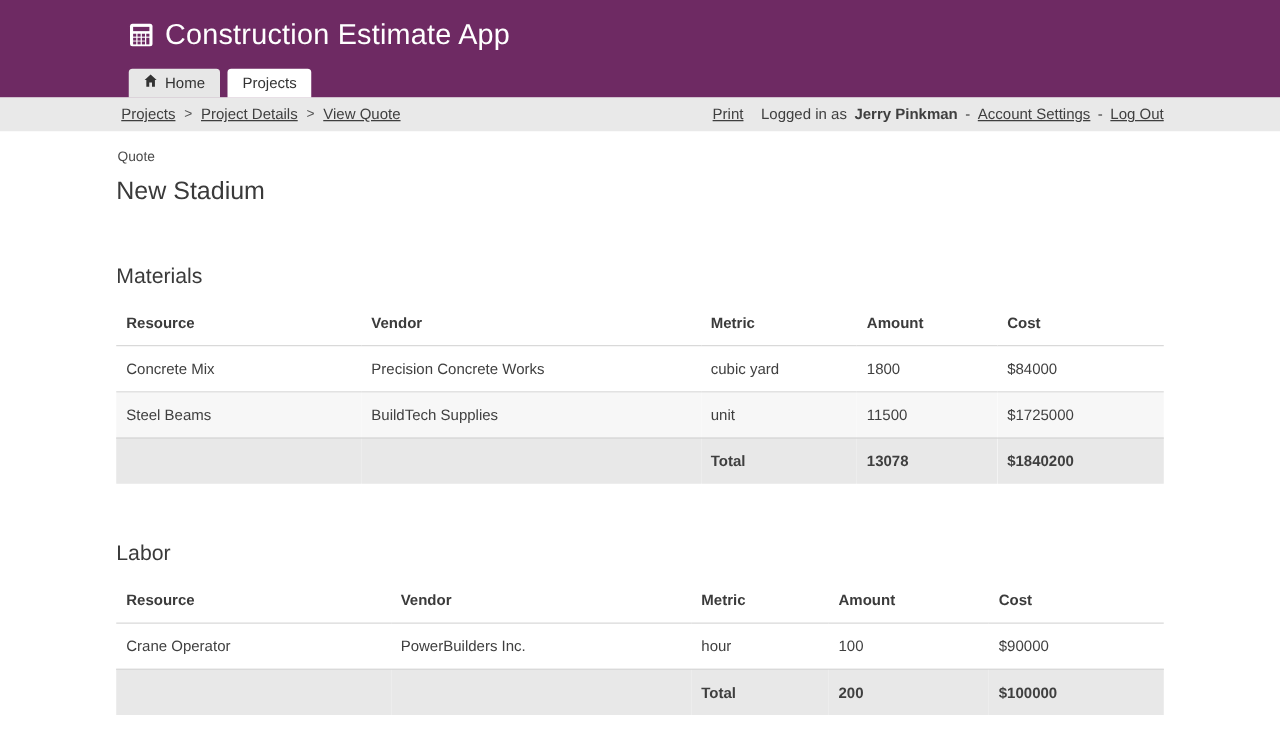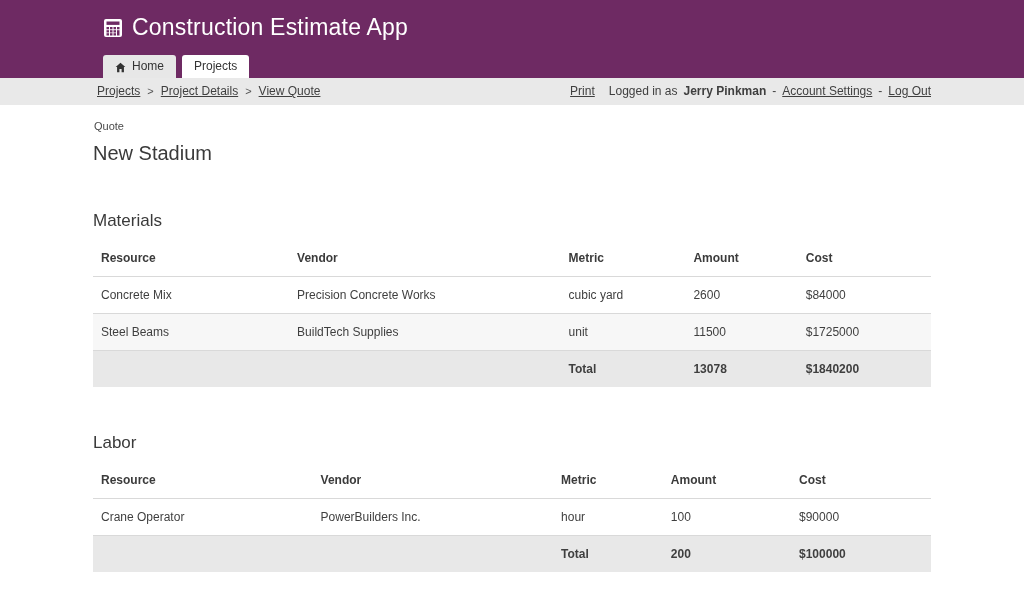--- a/index.html
+++ b/index.html
@@ -15,21 +15,21 @@
   html,body{width:1024px;height:602px;overflow:hidden;background:var(--white);
     font-family:"Liberation Sans",sans-serif;color:var(--text);}
   a{color:var(--text);text-decoration:underline;cursor:pointer;}
   .container{width:838px;margin:0 auto;}
 
   
   .topbar{background:var(--accent);padding-left:12px;}
   .brand{display:flex;align-items:center;gap:9px;padding:14px 0 6px 4px;}
   .brand-title{color:var(--white);font-size:23px;font-weight:400;letter-spacing:.2px;}
   .tabs{display:flex;gap:6px;padding-left:4px;margin-top:8px;}
-  .tab{display:flex;align-items:flex-end;gap:6px;font-size:12px;color:#333;
+  .tab{display:flex;align-items:flex-start;gap:6px;font-size:12px;color:#333;
        padding:4px 12px 5px;border-radius:3px 3px 0 0;cursor:pointer;}
   .tab.inactive{background:#e7e7e7;}
   .tab.active{background:var(--white);}
 
   
   .crumbbar{background:var(--bar-bg);padding:6px 0 7px;}
   .crumbbar .container{display:flex;justify-content:space-between;align-items:center;}
   .crumbs{font-size:12px;display:flex;align-items:center;gap:7px;padding-left:4px;}
   .crumb-sep{text-decoration:none;color:#555;font-size:11px;}
   .userbar{font-size:12px;display:flex;align-items:center;gap:6px;}
@@ -141,21 +141,21 @@
           <th>Metric</th>
           <th>Amount</th>
           <th>Cost</th>
         </tr>
       </thead>
       <tbody>
         <tr>
           <td>Concrete Mix</td>
           <td>Precision Concrete Works</td>
           <td>cubic yard</td>
-          <td>2600</td>
+          <td>1800</td>
           <td>$84000</td>
         </tr>
         <tr>
           <td>Steel Beams</td>
           <td>BuildTech Supplies</td>
           <td>unit</td>
           <td>11500</td>
           <td>$1725000</td>
         </tr>
       </tbody>

